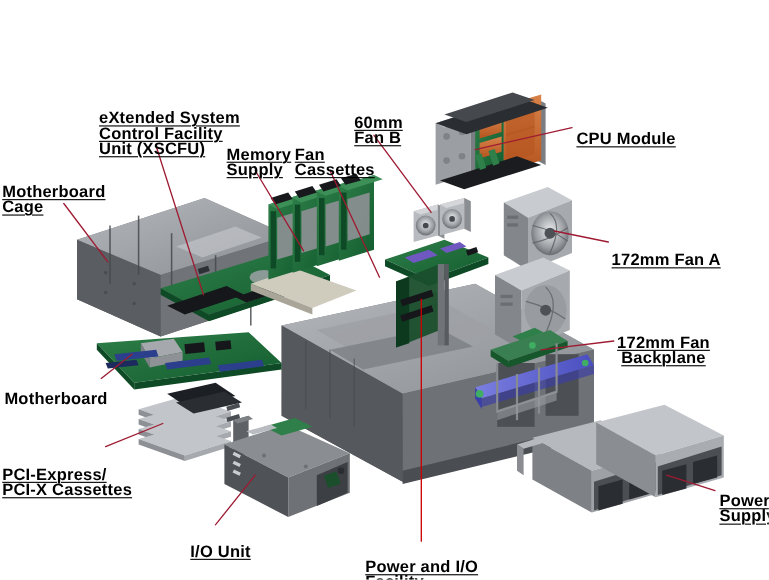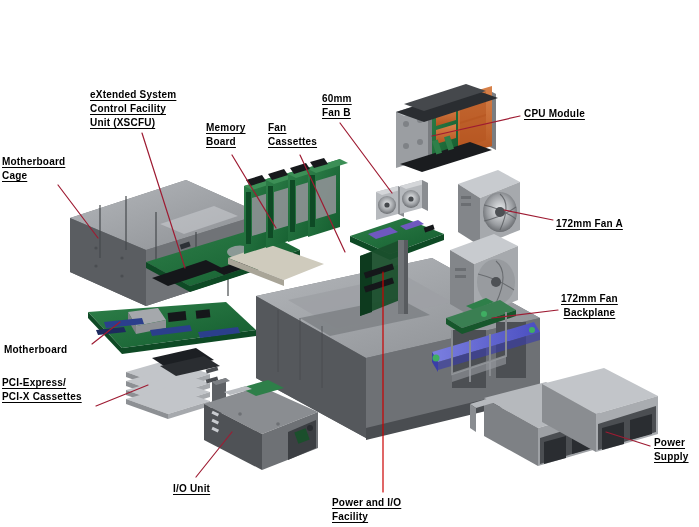--- a/index.html
+++ b/index.html
@@ -15,29 +15,30 @@
     background:#ffffff;
     overflow:hidden;
   }
   #art{
     position:absolute;
     left:0; top:0;
     width:699px; height:527px;
   }
   .callout{
     position:absolute;
-    font-size:10px;
+    font-size:15px;
     font-weight:bold;
     color:#000;
     line-height:14px;
     letter-spacing:0.2px;
     white-space:pre-line;
     text-decoration:underline;
     text-underline-offset:1.5px;
     text-decoration-thickness:1.3px;
+    margin-top:13px;
   }
   .callout.nounder{ text-decoration:none; }
 </style>
 </head>
 <body>
 
 <div id="stage">
 
   <svg id="art" viewBox="0 0 699 527">
     <defs>
@@ -418,32 +419,32 @@
       </g>
   </svg>
 
   <div id="labels">
       <div class="callout" style="left: 90px; top: 88px;">eXtended System
 Control Facility
 Unit (XSCFU)</div>
       <div class="callout" style="left: 2px; top: 155px;">Motherboard
 Cage</div>
       <div class="callout" style="left: 206px; top: 121px;">Memory
-Board</div>
+Supply</div>
       <div class="callout" style="left: 268px; top: 121px;">Fan
 Cassettes</div>
       <div class="callout" style="left: 322px; top: 92px; text-decoration: underline;">60mm
 Fan B</div>
       <div class="callout" style="left: 524px; top: 107px;">CPU Module</div>
       <div class="callout" style="left: 556px; top: 217px;">172mm Fan A</div>
       <div class="callout" style="left: 561px; top: 292px; text-align: center;">172mm Fan
 Backplane</div>
       <div class="callout" style="left: 654px; top: 436px;">Power
 Supply</div>
       <div class="callout nounder" style="left: 4px; top: 343px;">Motherboard</div>
-      <div class="callout" style="left: 2px; top: 376px;">PCI-Express/
+      <div class="callout" style="left: 2px; top: 412px;">PCI-Express/
 PCI-X Cassettes</div>
       <div class="callout" style="left: 173px; top: 482px;">I/O Unit</div>
       <div class="callout" style="left: 332px; top: 496px;">Power and I/O
 Facility</div>
     </div>
 
 </div>
 
 </body></html>

